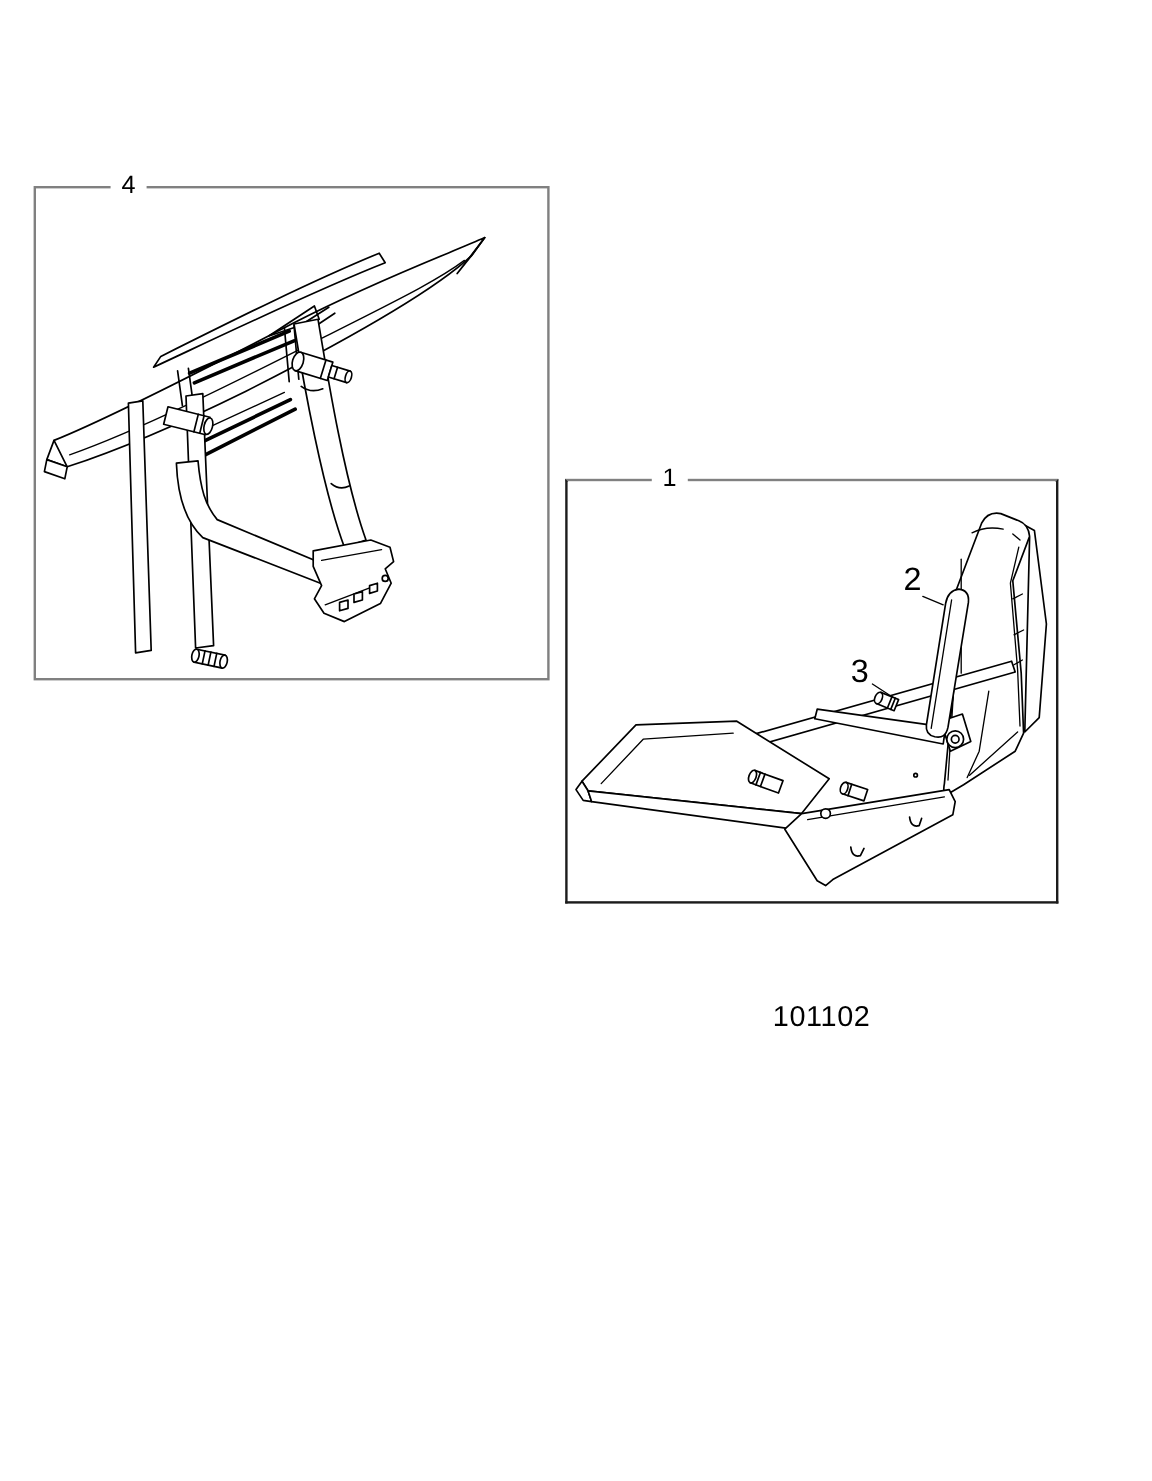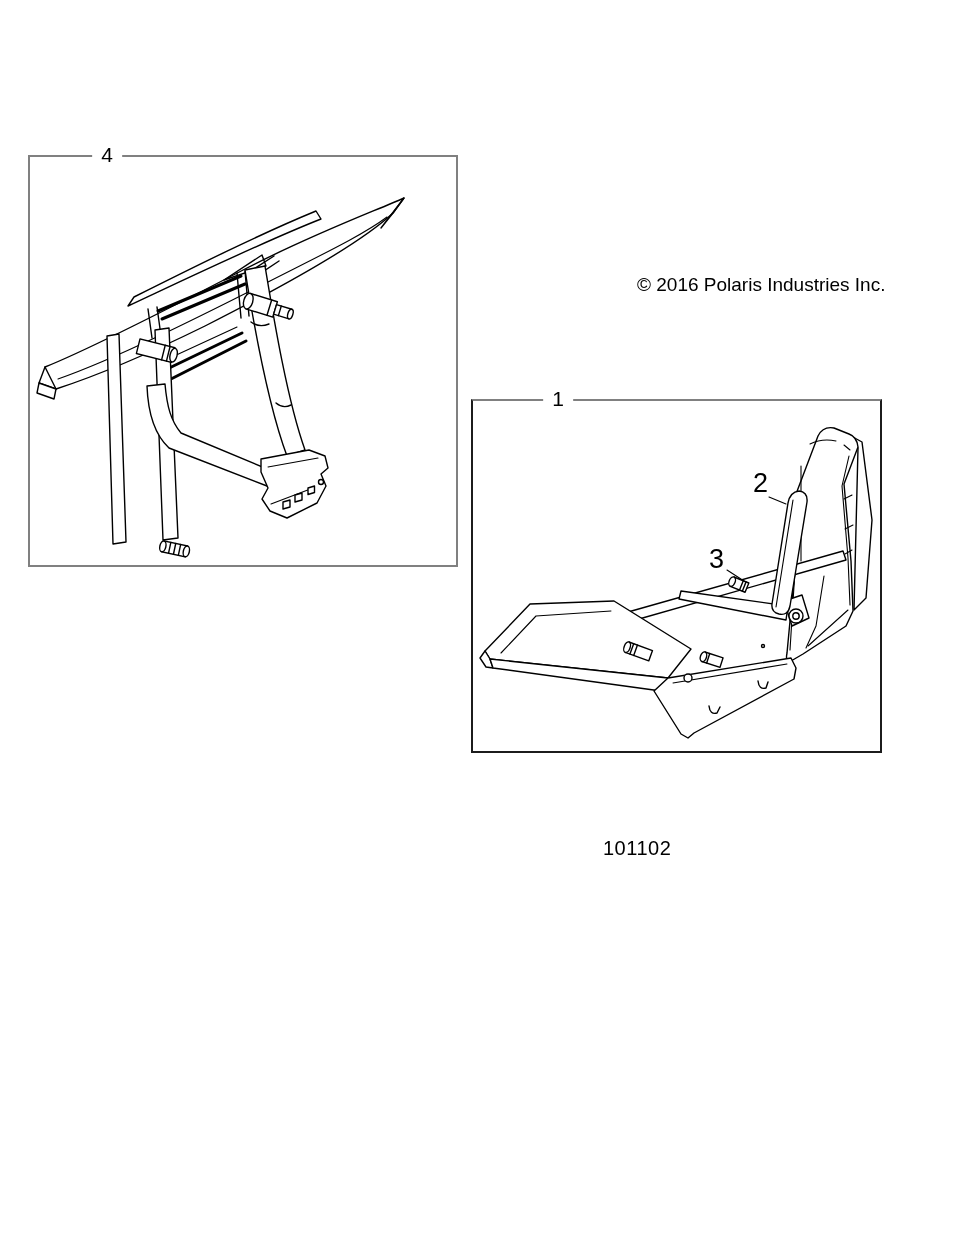--- a/index.html
+++ b/index.html
@@ -5,34 +5,33 @@
   html,body{margin:0;padding:0;background:#fff;}
   .canvas{position:relative;width:960px;height:1234px;background:#ffffff;overflow:hidden;
           font-family:"Liberation Sans", sans-serif;color:#000;}
   .figbox{position:absolute;background:#fff;box-sizing:border-box;}
   .figbox.gray{border:2px solid #808080;}
   .figbox.dark{border:2px solid #1c1c1c;border-top-color:#808080;}
   .boxlabel{position:absolute;transform:translateX(-50%);background:#fff;padding:0 9px;
             font-size:21px;line-height:21px;font-weight:400;color:#000;white-space:nowrap;}
   .callout{position:absolute;font-size:27px;line-height:27px;font-weight:400;color:#000;}
   .copyright{position:absolute;font-size:19px;line-height:22px;color:#000;white-space:nowrap;}
-  .partnum{position:absolute;font-size:20px;line-height:22px;color:#000;letter-spacing:0.5px;}
+  .partnum{position:absolute;font-size:24px;line-height:22px;color:#000;letter-spacing:0.5px;margin-left:41px;}
   svg{position:absolute;left:0;top:0;}
   svg path, svg line, svg ellipse, svg circle, svg polyline{
     stroke:#000;stroke-width:1.4;fill:none;stroke-linecap:round;stroke-linejoin:round;}
   svg .w{fill:#ffffff;}
   svg .thick{stroke-width:3;}
   svg .thin{stroke-width:1.1;}
 </style>
 </head>
 <body>
 
 <div class="canvas">
 
-  <div class="copyright" style="left:637px;top:274px;">© 2016 Polaris Industries Inc.</div>
 
   <div class="figbox gray" style="left:28px;top:155px;width:430px;height:412px;">
     <svg width="426" height="408" viewBox="0 0 426 408">
       <g>
 
         <path class="w" d="M98,149 L104,140 C164,110 230,77 286,54 L291,62 C235,84 160,120 98,149 Z"></path>
 
         <path class="w" d="M15,210 C60,192 140,151 215,112 C285,76 345,54 374,41 L363,56 C330,87 250,131 175,169 C110,201 60,221 26,232 L9,226 Z"></path>
         <path class="w" d="M374,41 L351,71 L363,56 Z"></path>
         <path class="thin" d="M28,222 C85,202 165,162 240,124 C293,97 333,78 357,60"></path>

